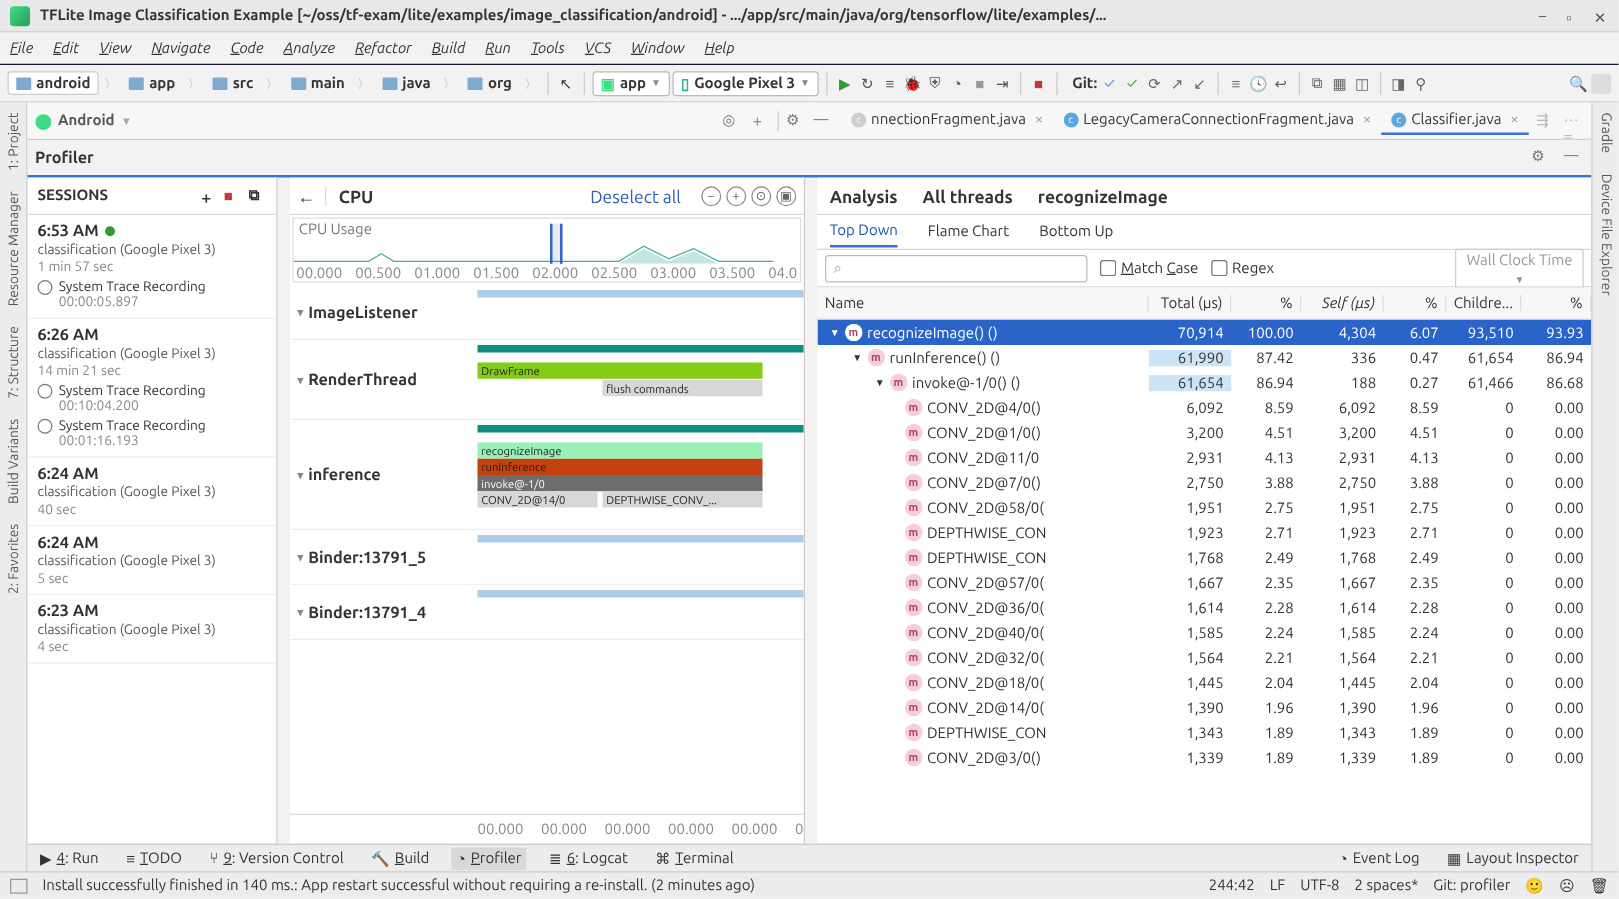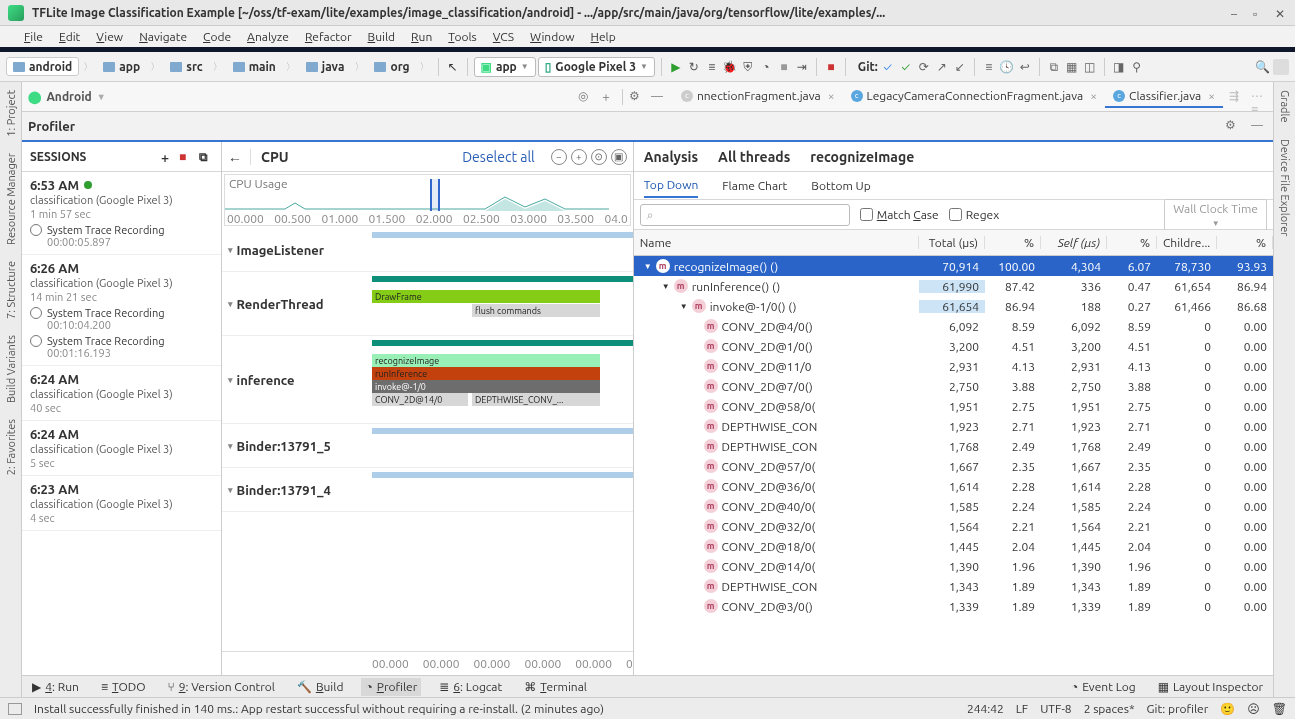--- a/index.html
+++ b/index.html
@@ -1,21 +1,21 @@
 <!DOCTYPE html>
 <html><head>
 <meta charset="utf-8">
 <style>
 * { box-sizing: border-box; margin: 0; padding: 0; font-family: "Segoe UI", "Ubuntu", sans-serif; font-size: 12px; }
 body { width: 1295px; height: 719px; background: #f2f2f2; color: #333; overflow: hidden; position: relative; }
 .titlebar { height: 26px; background: #e8e8e8; display: flex; align-items: center; padding: 0 8px; border-bottom: 1px solid #ccc; }
 .titlebar .app-icon { width: 16px; height: 16px; background: linear-gradient(135deg,#3ddc84,#299e5c); border-radius: 3px; margin-right: 8px; }
 .titlebar .title { font-weight: bold; flex: 1; overflow: hidden; text-overflow: ellipsis; white-space: nowrap; }
 .titlebar .win-btn { width: 12px; height: 12px; margin-left: 10px; color: #555; cursor: pointer; }
-.menubar { height: 26px; display: flex; align-items: center; padding: 0 16px; border-bottom: 5px solid #0f172a; background: #f2f2f2; }
+.menubar { height: 26px; display: flex; align-items: center; padding: 0 0; border-bottom: 1px solid #0f172a; background: #f2f2f2; font-style: italic; }
 .menubar .menu { padding: 3px 8px; cursor: pointer; }
 .menubar .menu u { text-decoration: underline; }
 .toolbar { height: 30px; display: flex; align-items: center; padding: 0 6px; background: #f2f2f2; border-bottom: 1px solid #d0d0d0; gap: 2px; }
 .toolbar .crumb { display: flex; align-items: center; padding: 2px 6px; font-weight: bold; }
 .toolbar .crumb.first { background: #fff; border: 1px solid #ccc; border-radius: 3px; }
 .toolbar .crumb .fldr { width: 12px; height: 10px; background: #80a9cf; border-radius: 1px; margin-right: 4px; }
 .toolbar .chev { color: #aaa; font-size: 10px; margin: 0 2px; }
 .toolbar .sep { width: 1px; height: 18px; background: #ccc; margin: 0 4px; }
 .toolbar .combo { display: flex; align-items: center; border: 1px solid #bbb; border-radius: 3px; padding: 2px 6px; background: #fff; font-weight: bold; gap: 4px; }
 .toolbar .combo .a { color: #3ddc84; }
@@ -34,21 +34,21 @@
 .mainbar .spacer { flex:1; }
 .mainbar .tab { display:flex; align-items:center; gap:4px; padding: 4px 8px; border-bottom: 2px solid transparent; }
 .mainbar .tab.active { border-bottom-color: #3874d1; }
 .mainbar .tab .cls { color:#999; cursor:pointer; margin-left:3px; }
 .mainbar .tool-icn { width:16px; height:16px; color:#777; cursor:pointer; }
 .profbar { height: 30px; display: flex; align-items: center; border-bottom: 2px solid #3874d1; background: #f2f2f2; padding: 0 6px; gap: 10px; }
 .profbar .plabel { font-weight: bold; font-size: 13px; }
 .profbar .pkg { color: #555; font-size: 12px; }
 .profbar .spacer { flex:1; }
 .profbar .gearb { width:16px; height:16px; color:#777; cursor:pointer; }
-.prof-body { flex: 1; display: flex; overflow: hidden; }
+.prof-body { flex: 1; display: flex; overflow: hidden; gap: 10px; }
 .sessions { width: 200px; border-right: 1px solid #ccc; display:flex; flex-direction:column; background:#fff; }
 .sessions-hdr { height: 30px; display:flex; align-items:center; border-bottom:1px solid #d8d8d8; padding:0 8px; font-weight:bold; font-size:13px; }
 .sessions-hdr .spacer { flex:1; }
 .sessions-hdr .sicn { width:14px; height:14px; cursor:pointer; margin-left:6px; }
 .session { padding: 6px 8px; border-bottom: 1px solid #eee; }
 .session .stime { font-weight:bold; font-size:13px; display:flex; align-items:center; gap:5px;}
 .session .stime .dot { width:8px;height:8px;border-radius:50%;background:#2e9e2e;}
 .session .sname { color:#555; font-size:11px; margin-top:2px;}
 .session .sdur { color:#888; font-size:11px; margin-top:2px;}
 .session .str { display:flex; align-items:center; gap:5px; margin-top:4px; font-size:11px; color:#333;}
@@ -403,21 +403,21 @@
             <div class="cname">
               <span class="ind" style="width:10px"></span>
               <span class="car">▼</span>
               <span class="m">m</span>
               <span>recognizeImage() ()</span>
             </div>
             <div class="num tot ">70,914</div>
             <div class="num p1">100.00</div>
             <div class="num slf">4,304</div>
             <div class="num p2">6.07</div>
-            <div class="num chd">78,730</div>
+            <div class="num chd">93,510</div>
             <div class="num p3">93.93</div>
           </div>
           <div class="crow ">
             <div class="cname">
               <span class="ind" style="width:28px"></span>
               <span class="car">▼</span>
               <span class="m">m</span>
               <span>runInference() ()</span>
             </div>
             <div class="num tot hl">61,990</div>

